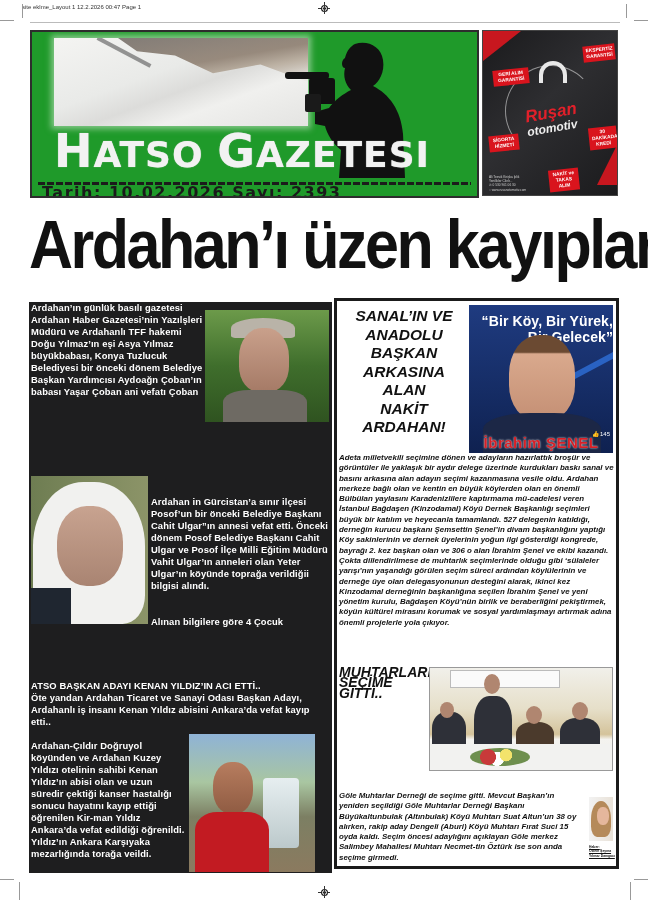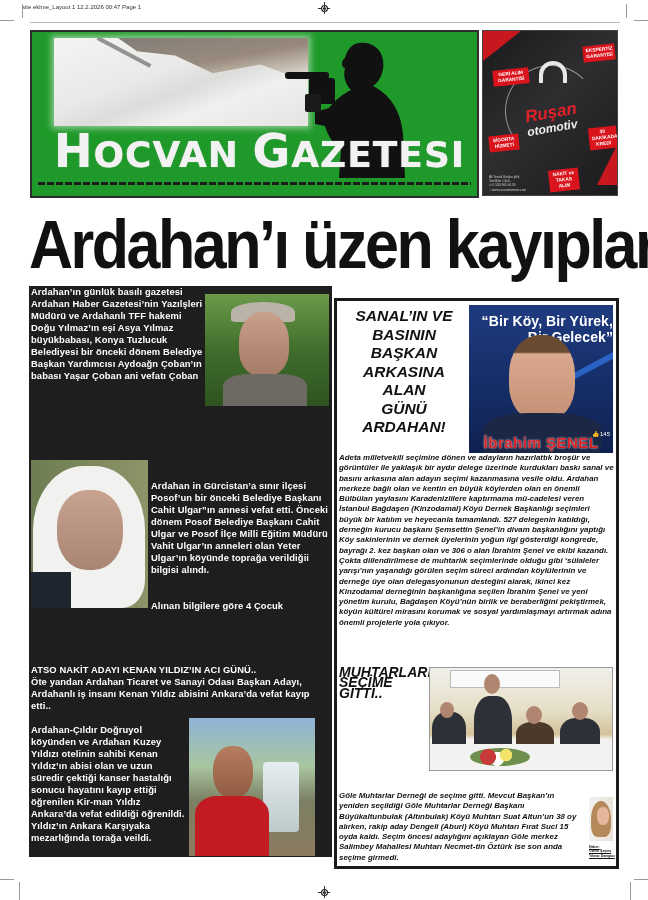--- a/index.html
+++ b/index.html
@@ -33,21 +33,21 @@
     .ad .gauge { position: absolute; left: 56px; top: 30px; width: 28px; height: 22px; border: 4px solid #e8e8e8; border-bottom: none; border-radius: 14px 14px 0 0; }
     .ad .tag { position: absolute; background: #d9141d; color: #fff; font-weight: 700; font-size: 4.8px; line-height: 6px; padding: 2px 3px; text-align: center; transform: rotate(-6deg); }
     .ad .brand1 { position: absolute; left: 42px; top: 72px; color: #e1202a; font-weight: 700; font-size: 17px; font-style: italic; transform: rotate(-10deg); }
     .ad .brand2 { position: absolute; left: 44px; top: 90px; color: #f0f0f0; font-weight: 700; font-size: 12px; font-style: italic; transform: rotate(-10deg); }
     .ad .contact { position: absolute; left: 6px; top: 144px; color: #cfcfcf; font-size: 3.2px; line-height: 4.2px; }
 
     
     .headline { position: absolute; left: 29px; top: 205px; font-family: "Liberation Sans", sans-serif; font-weight: 700; font-size: 61px; letter-spacing: -2.5px; color: #111; white-space: nowrap; transform: scaleY(1.12); transform-origin: top left; }
 
     
-    .left-col { position: absolute; left: 29px; top: 286px; width: 303px; height: 571px; background: #1e1e1f; color: #fff; }
+    .left-col { position: absolute; left: 29px; top: 302px; width: 303px; height: 571px; background: #1e1e1f; color: #fff; }
     .lc-text { position: absolute; color: #fff; font-weight: 700; font-size: 9.4px; line-height: 12px; letter-spacing: .1px; }
     .photo { position: absolute; overflow: hidden; }
     .photo-old-man { left: 176px; top: 8px; width: 124px; height: 112px; background: linear-gradient(180deg, #6c9a4a 0%, #3f6e2c 50%, #2f5320 100%); }
     .photo-old-man .face { position: absolute; left: 34px; top: 18px; width: 50px; height: 64px; border-radius: 45% 45% 40% 40%; background: linear-gradient(180deg,#c9a08b,#a57a66); }
     .photo-old-man .cap { position: absolute; left: 26px; top: 8px; width: 64px; height: 20px; border-radius: 50% 50% 10% 10%; background: #b9b3a8; }
     .photo-old-man .coat { position: absolute; left: 18px; top: 80px; width: 84px; height: 40px; border-radius: 30% 30% 0 0; background: #6e6a63; }
     .photo-old-woman { left: 2px; top: 174px; width: 117px; height: 148px; background: linear-gradient(90deg,#6e7d52,#8c9468); }
     .photo-old-woman .scarf { position: absolute; left: 2px; top: 6px; width: 112px; height: 142px; border-radius: 45% 45% 20% 20%; background: #f1f1ef; }
     .photo-old-woman .face { position: absolute; left: 26px; top: 30px; width: 66px; height: 80px; border-radius: 45%; background: linear-gradient(180deg,#c8a390,#a98472); }
     .photo-old-woman .dark { position: absolute; left: 0; bottom: 0; width: 40px; height: 36px; background: #1f2630; }
@@ -105,23 +105,24 @@
     <div class="ridge"></div>
     <div class="snow-streak"></div>
   </div>
   <svg class="mast-silhouette" viewBox="0 0 130 140">
     <path d="M70 6 C82 2 96 8 98 22 C100 34 94 44 88 48 C104 56 116 72 118 96 L120 140 L54 140 L56 112 C48 106 42 96 40 88 L30 86 L30 74 L44 70 C50 62 58 56 66 52 C60 46 58 38 60 30 C56 30 56 22 60 20 C62 12 66 8 70 6 Z" fill="#111"></path>
     <rect x="0" y="34" width="44" height="7" rx="3" fill="#111"></rect>
     <rect x="24" y="40" width="26" height="26" rx="3" fill="#111"></rect>
     <rect x="20" y="56" width="16" height="18" rx="2" fill="#1a1a1a"></rect>
   </svg>
   <div class="mast-title">
-    <span class="big">H</span><span>OCVAN </span><span class="big">G</span><span>AZETESI</span>
+    <span class="big">H</span><span>ATSO </span><span class="big">G</span><span>AZETESI</span>
   </div>
   <div class="mast-dash"></div>
+  <div class="mast-date">Tarih: 10.02.2026 Sayı: 2393</div>
 </div>
 
 <div class="ad">
   <div class="red-wedge"></div>
   <div class="red-wedge2"></div>
   <div class="arc"></div>
   <div class="gauge"></div>
   <div class="tag" style="left:10px;top:38px;width:36px;">GERİ ALIM GARANTİSİ</div>
   <div class="tag" style="left:100px;top:14px;width:32px;">EKSPERTİZ GARANTİSİ</div>
   <div class="tag" style="left:6px;top:104px;width:30px;">SİGORTA HİZMETİ</div>
@@ -148,39 +149,39 @@
   </div>
 
   <div class="photo photo-old-woman">
     <div class="scarf"></div>
     <div class="face"></div>
     <div class="dark"></div>
   </div>
   <div class="lc-text" style="left:122px;top:194px;width:180px;">Ardahan in Gürcistan’a sınır ilçesi Posof’un bir önceki Belediye Başkanı Cahit Ulgar”ın annesi vefat etti. Önceki dönem Posof Belediye Başkanı  Cahit Ulgar ve Posof İlçe Milli Eğitim Müdürü Vahit Ulgar’ın anneleri olan Yeter Ulgar’ın köyünde toprağa verildiğii bilgisi alındı.</div>
   <div class="lc-text" style="left:122px;top:314px;width:180px;">Alınan bilgilere göre 4 Çocuk</div>
 
-  <div class="lc-text" style="left:2px;top:378px;width:300px;">ATSO NAKİT ADAYI KENAN YILDIZ’IN ACI GÜNÜ..</div>
+  <div class="lc-text" style="left:2px;top:378px;width:300px;">ATSO BAŞKAN ADAYI KENAN YILDIZ’IN ACI ETTİ..</div>
   <div class="lc-text" style="left:2px;top:438px;width:156px;">Ardahan-Çıldır Doğruyol köyünden ve Ardahan Kuzey Yıldızı otelinin sahibi Kenan Yıldız’ın abisi olan ve uzun süredir çektiği kanser hastalığı sonucu hayatını kayıp ettiği öğrenilen Kir-man Yıldız Ankara’da vefat edildiği öğrenildi. Yıldız’ın Ankara Karşıyaka mezarlığında torağa veildi.</div>
 
   <div class="lc-text" style="left:2px;top:390px;width:290px;">Öte yandan Ardahan Ticaret ve Sanayi Odası Başkan Adayı, Ardahanlı iş insanı Kenan Yıldız abisini Ankara’da vefat kayıp etti..</div>
   <div class="photo photo-kenan">
     <div class="fall"></div>
     <div class="face"></div>
     <div class="shirt"></div>
   </div>
 </div>
 
 <div class="right-col">
   <div class="rc-headline">
     <div>SANAL’IN VE</div>
-    <div>BASININ</div>
+    <div>ANADOLU</div>
     <div>BAŞKAN</div>
     <div>ARKASINA</div>
     <div>ALAN</div>
-    <div>GÜNÜ</div>
+    <div>NAKİT</div>
     <div>ARDAHAN!</div>
   </div>
   <div class="photo photo-ibrahim">
     <div class="slogan">“Bir Köy, Bir Yürek, Bir Gelecek”</div>
     <div class="streak"></div>
     <div class="face"></div>
     <div class="suit"></div>
     <div class="likes"><span>👍</span><span>145</span></div>
     <div class="name">İbrahim ŞENEL</div>
   </div>

